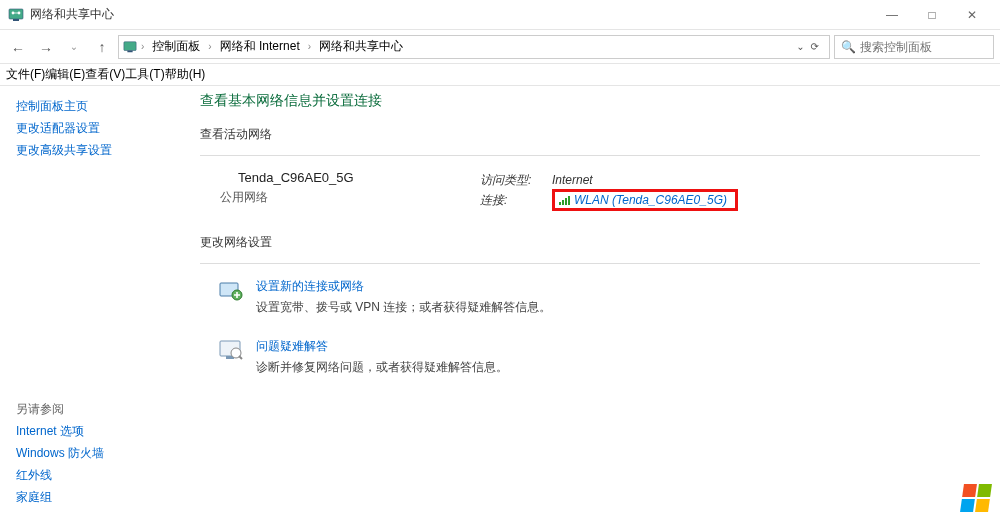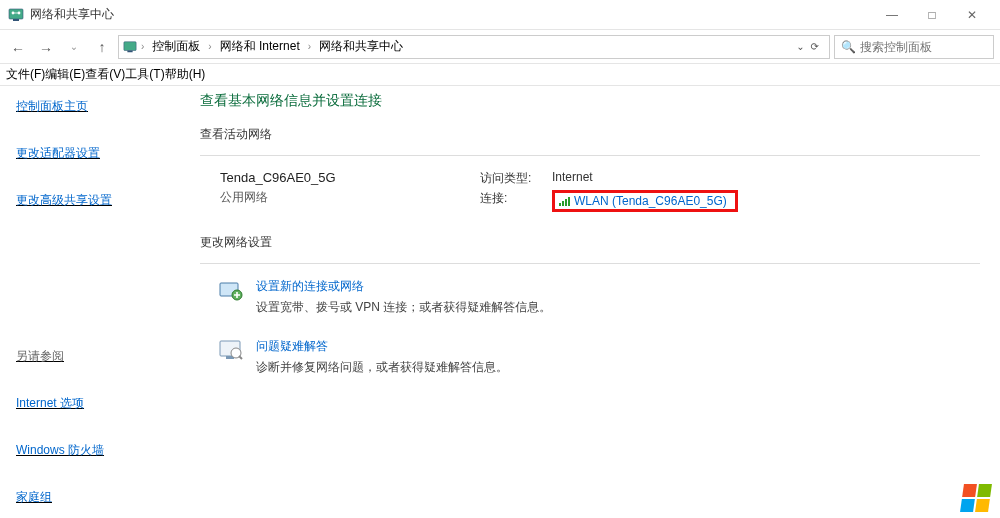--- a/index.html
+++ b/index.html
@@ -72,22 +72,21 @@
 
 .body-area {
   display: flex;
   height: calc(518px - 30px - 34px - 22px);
 }
 .sidebar {
   width: 190px;
   padding: 12px 16px;
   display: flex;
   flex-direction: column;
-  gap: 30px;
-  text-decoration: underline;
+  gap: 5px;
 }
 .sidebar a, .link { color: #0066cc; text-decoration: none; cursor: pointer; font-size: 12px; }
 .sidebar .spacer { flex: 1; }
 .sidebar .see-also-hdr { color: #666; font-size: 12px; }
 
 .main {
   flex: 1;
   padding: 6px 20px 10px 10px;
   position: relative;
 }
@@ -101,24 +100,24 @@
   font-size: 12px;
   color: #333;
   margin-bottom: 12px;
 }
 .active-net {
   display: flex;
   padding-left: 20px;
   margin-bottom: 24px;
 }
 .net-left { width: 260px; }
-.net-name { font-size: 13px; color: #222; margin-bottom: 4px; }
+.net-name { font-size: 13px; color: #222; margin-bottom: 4px; margin-left: 18px; }
 .net-type { font-size: 12px; color: #555; }
 .net-right { font-size: 12px; }
-.net-row { display: flex; align-items: flex-start; height: 20px; }
+.net-row { display: flex; align-items: center; height: 20px; font-style: italic; }
 .net-label { color: #333; width: 72px; }
 .net-val { color: #333; }
 
 .highlight-box {
   border: 3px solid #e11;
   padding: 1px 8px 1px 4px;
   display: inline-flex;
   align-items: center;
   gap: 4px;
 }
@@ -228,20 +227,21 @@
 
 <div class="body-area">
   <div class="sidebar">
     <a>控制面板主页</a>
     <a>更改适配器设置</a>
     <a>更改高级共享设置</a>
     <div class="spacer"></div>
     <div class="see-also-hdr">另请参阅</div>
     <a>Internet 选项</a>
     <a>Windows 防火墙</a>
+    <a>红外线</a>
     <a>家庭组</a>
   </div>
 
   <div class="main">
     <h1>查看基本网络信息并设置连接</h1>
 
     <div class="section-hdr">查看活动网络</div>
     <hr class="sep">
 
     <div class="active-net">

